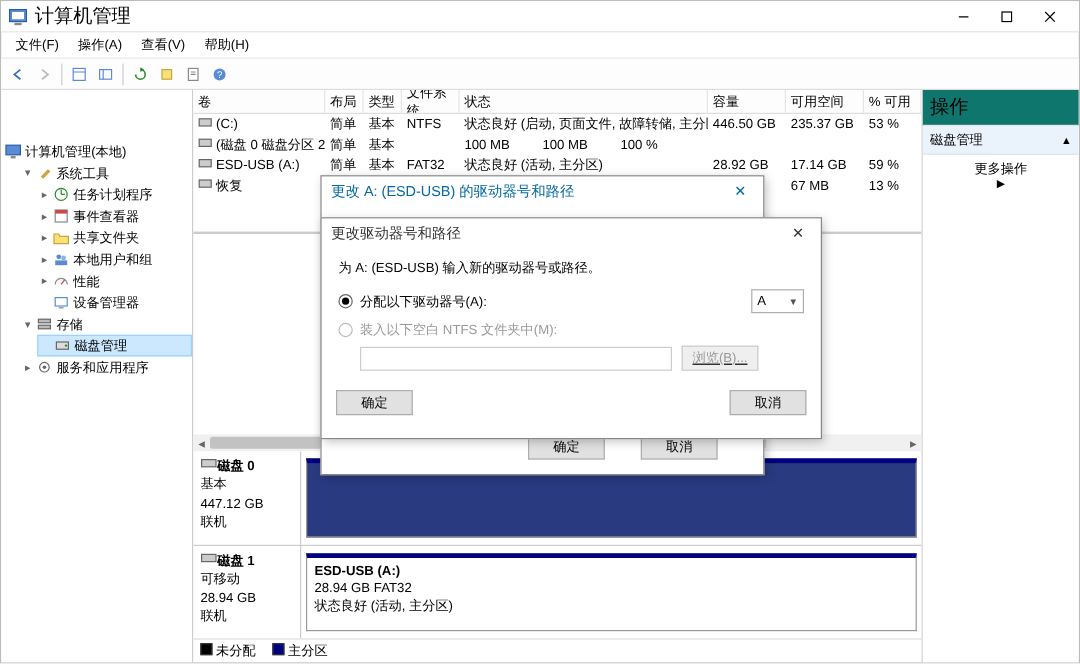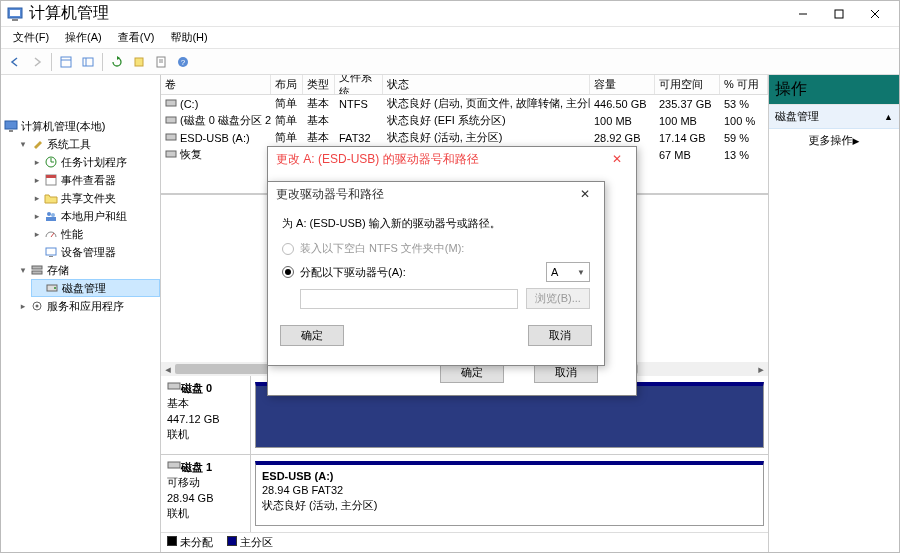--- a/index.html
+++ b/index.html
@@ -72,26 +72,26 @@
 
   .legend { display: flex; gap: 14px; align-items: center; padding: 3px 6px; border-top: 1px solid #ddd; height: 20px; }
   .swatch { width: 10px; height: 10px; display: inline-block; border: 1px solid #333; margin-right: 3px; }
   .sw-un { background: #000; }
   .sw-pri { background: #000080; }
 
   
   .actionspane { width: 130px; background: #fff; display: flex; flex-direction: column; }
   .actionshead { background: #0f766e; padding: 4px 6px; border-bottom: 1px solid #e5e5e5; font-size: 16px; }
   .actionsgroup { background: #eaf2fb; padding: 4px 6px; border-bottom: 1px solid #d4e6f7; display: flex; justify-content: space-between; align-items: center; }
-  .actionitem { padding: 4px 14px; display: flex; justify-content: center; align-items: center; }
+  .actionitem { padding: 4px 14px; display: flex; justify-content: space-between; align-items: center; flex-direction: column; }
 
   
   .dialog { position: absolute; background: #fff; border: 1px solid #888; box-shadow: 2px 2px 8px rgba(0,0,0,0.25); }
   .dlg-title { height: 24px; display: flex; align-items: center; padding: 0 8px; font-size: 12px; color: #333; border-bottom: 0; }
-  .dlg-title.dim { color: #ef4444; }
+  .dlg-title.dim { color: #0369a1; }
   .dlg-close { width: 22px; height: 20px; display: flex; align-items: center; justify-content: center; margin-left: auto; }
   .dlg-body { padding: 10px 14px; }
   .dlg-buttons { display: flex; gap: 10px; justify-content: space-between; padding: 6px 12px 10px; }
   .btn { min-width: 64px; height: 21px; border: 1px solid #adadad; background: #e1e1e1; display: inline-flex; align-items: center; justify-content: center; font-size: 11px; }
   .btn[disabled] { color: #999; background: #efefef; border-color: #ccc; }
 
   .radio-row { display: flex; align-items: center; gap: 6px; margin: 6px 0; color: #000; }
   .radio-row.disabled { color: #999; }
   .radio { width: 12px; height: 12px; border: 1px solid #666; border-radius: 50%; display: inline-flex; align-items: center; justify-content: center; }
   .radio.disabled { border-color: #bbb; }
@@ -373,21 +373,20 @@
             <div class="vrow">
               <div class="vc c-vol">
                 <span><svg width="12" height="12">
                     <rect x="1" y="3" width="10" height="6" fill="#ccc" stroke="#666"></rect>
                   </svg></span>
                 <span>(磁盘 0 磁盘分区 2)</span>
               </div>
               <div class="vc c-layout">简单</div>
               <div class="vc c-type">基本</div>
               <div class="vc c-fs"></div>
-              <div class="vc c-status">状态良好 (EFI 系统分区)</div>
               <div class="vc c-cap">100 MB</div>
               <div class="vc c-free">100 MB</div>
               <div class="vc c-pct">100 %</div>
             </div>
             <div class="vrow">
               <div class="vc c-vol">
                 <span><svg width="12" height="12">
                     <rect x="1" y="3" width="10" height="6" fill="#ccc" stroke="#666"></rect>
                   </svg></span>
                 <span>ESD-USB (A:)</span>
@@ -494,45 +493,45 @@
     <div class="dlg-body" style="height:180px"></div>
     <div class="dlg-buttons" style="position:absolute; right:4px; bottom:6px;">
       <span style="color:#000; margin-right:30px;">, 主分区)</span>
     </div>
     <div class="dlg-buttons" style="position:absolute; left:160px; bottom:2px; gap:30px;">
       <div class="btn">确定</div>
       <div class="btn">取消</div>
     </div>
   </div>
 
-  <div class="dialog" style="left:266px; top:180px; width:338px; height:185px;">
+  <div class="dialog" style="left:266px; top:180px; width:418px; height:185px;">
     <div class="dlg-title" style="justify-content:space-between">
       <span>更改驱动器号和路径</span>
       <div class="dlg-close">✕</div>
     </div>
     <div class="dlg-body">
       <div style="margin-bottom:10px">为 A: (ESD-USB) 输入新的驱动器号或路径。</div>
-
-      <div class="radio-row disabled">
-        <span class="radio disabled"></span>
-        <span>装入以下空白 NTFS 文件夹中(M):</span>
-      </div>
 
       <div class="radio-row">
         <span class="radio">
             <span class="dot"></span>
           </span>
         <span>分配以下驱动器号(A):</span>
         <span class="combo">
           <span>A</span>
           <span class="arr">▼</span>
         </span>
       </div>
 
-      <div style="margin:4px 0 0 18px; display:flex; align-items:center;">
+      <div class="radio-row disabled">
+        <span class="radio disabled"></span>
+        <span>装入以下空白 NTFS 文件夹中(M):</span>
+      </div>
+
+      <div style="margin:4px 0 0 18px; display:flex; align-items:center;text-decoration:underline;">
         <span class="pathbox"></span>
         <div class="btn" disabled="">浏览(B)...</div>
       </div>
     </div>
     <div class="dlg-buttons">
       <div class="btn">确定</div>
       <div class="btn">取消</div>
     </div>
   </div>
 

